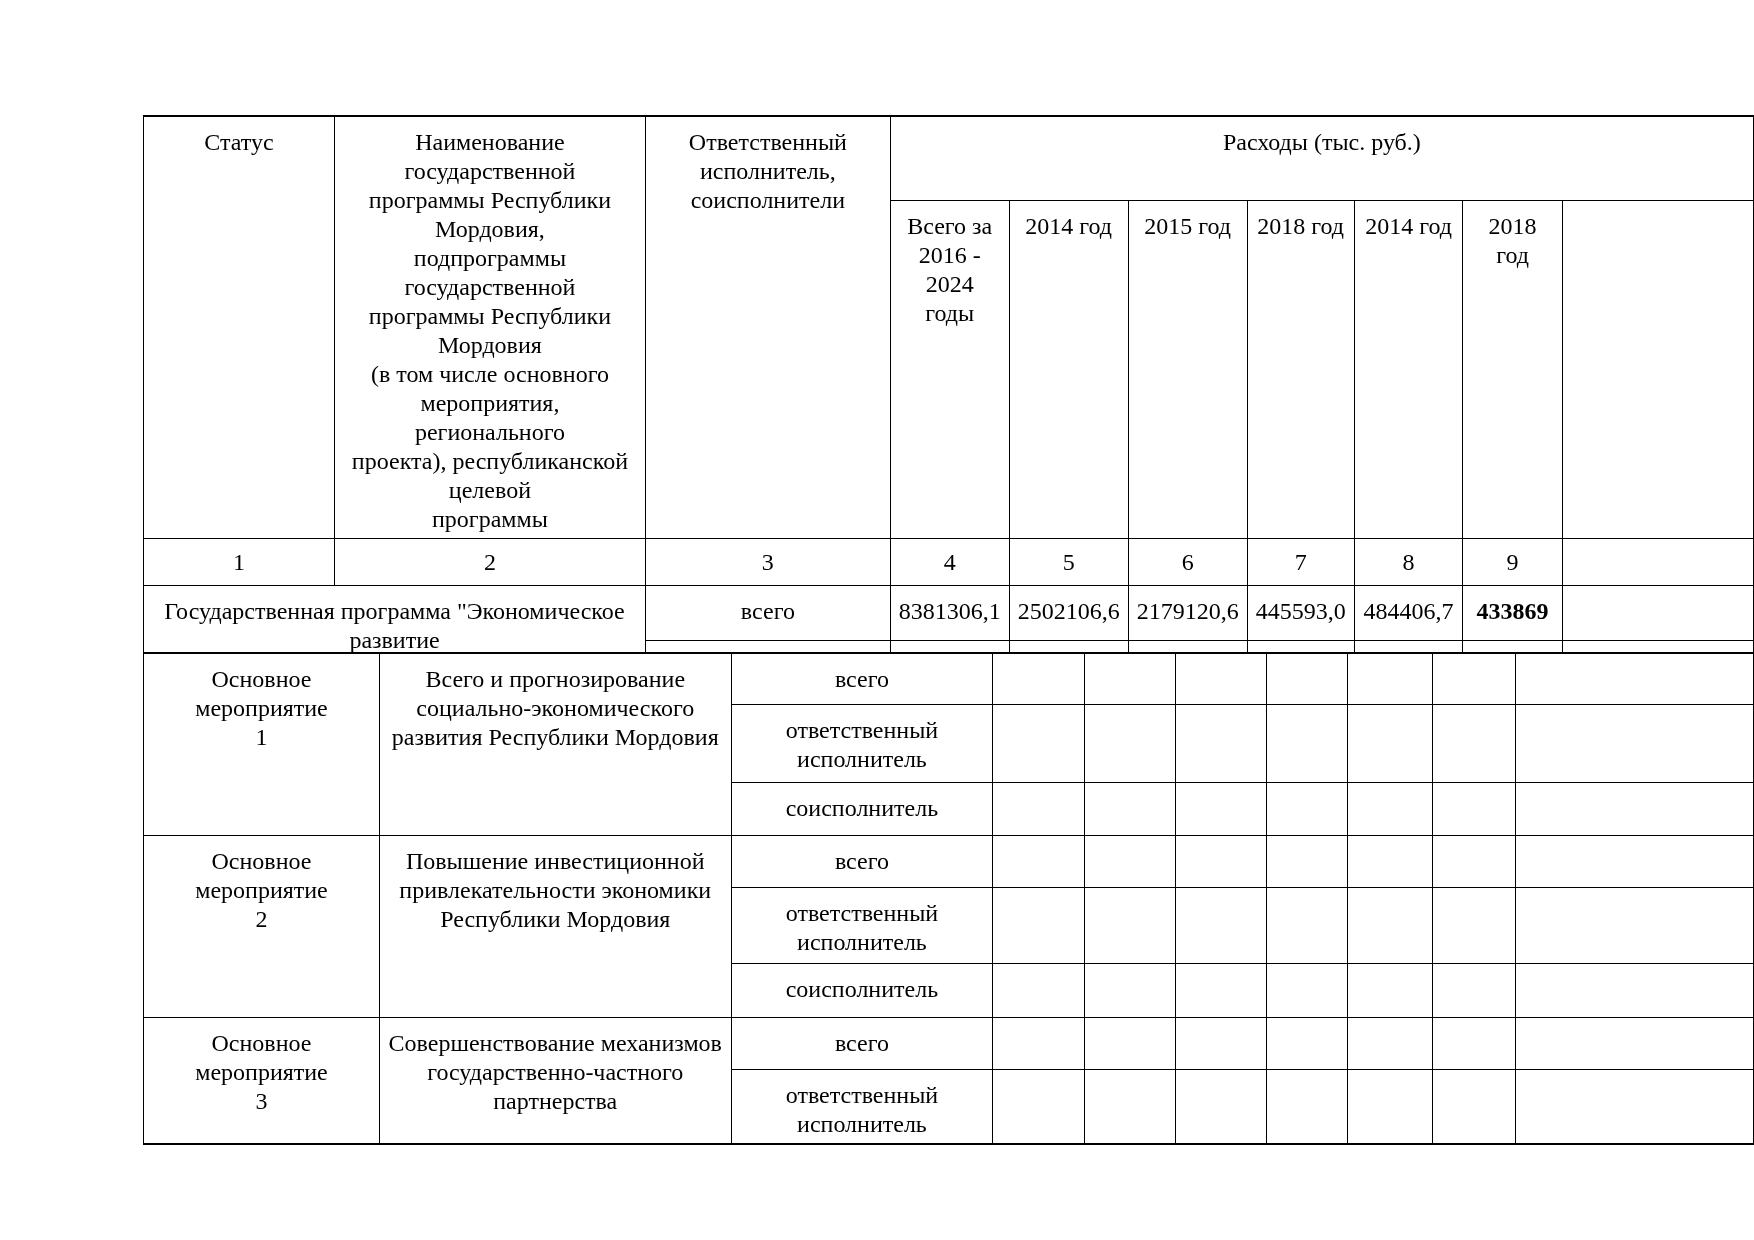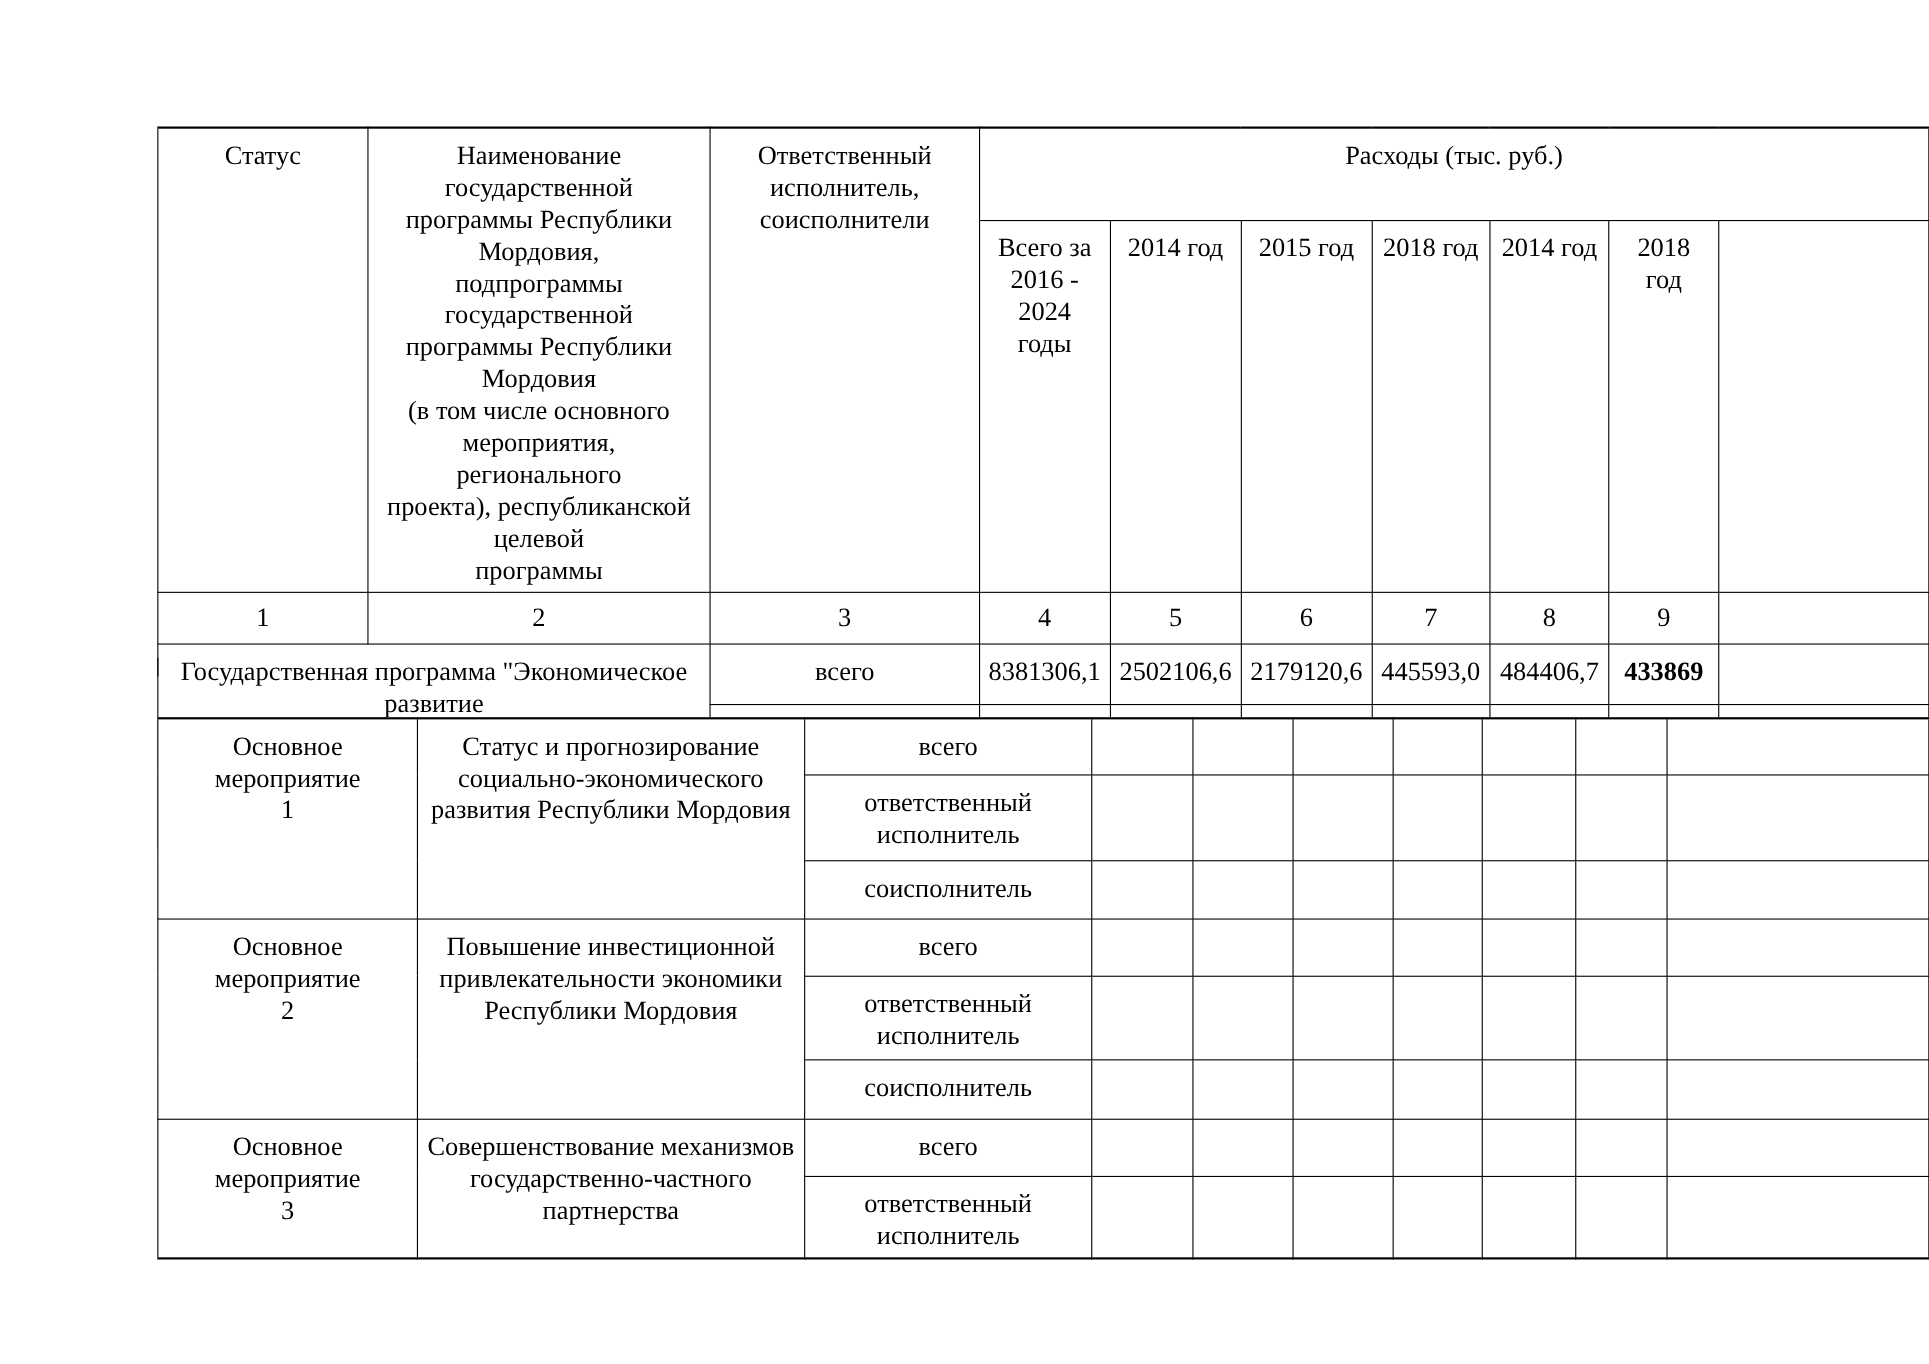--- a/index.html
+++ b/index.html
@@ -149,21 +149,21 @@
       <col style="width:105px">
         <col style="width:110px">
         <col style="width:107px">
       <col style="width:320px">
     </colgroup>
 
     <tbody>
         <tr style="height:51px">
       <td rowspan="3" class="pre">Основное мероприятие
 1</td>
-      <td rowspan="3" class="pre">Статус и прогнозирование
+      <td rowspan="3" class="pre">Всего и прогнозирование
 социально-экономического
 развития Республики Мордовия</td>
       <td>всего</td>
       <td></td>
       <td></td>
       <td></td>
       <td></td>
       <td></td>
       <td></td>
       <td></td>

